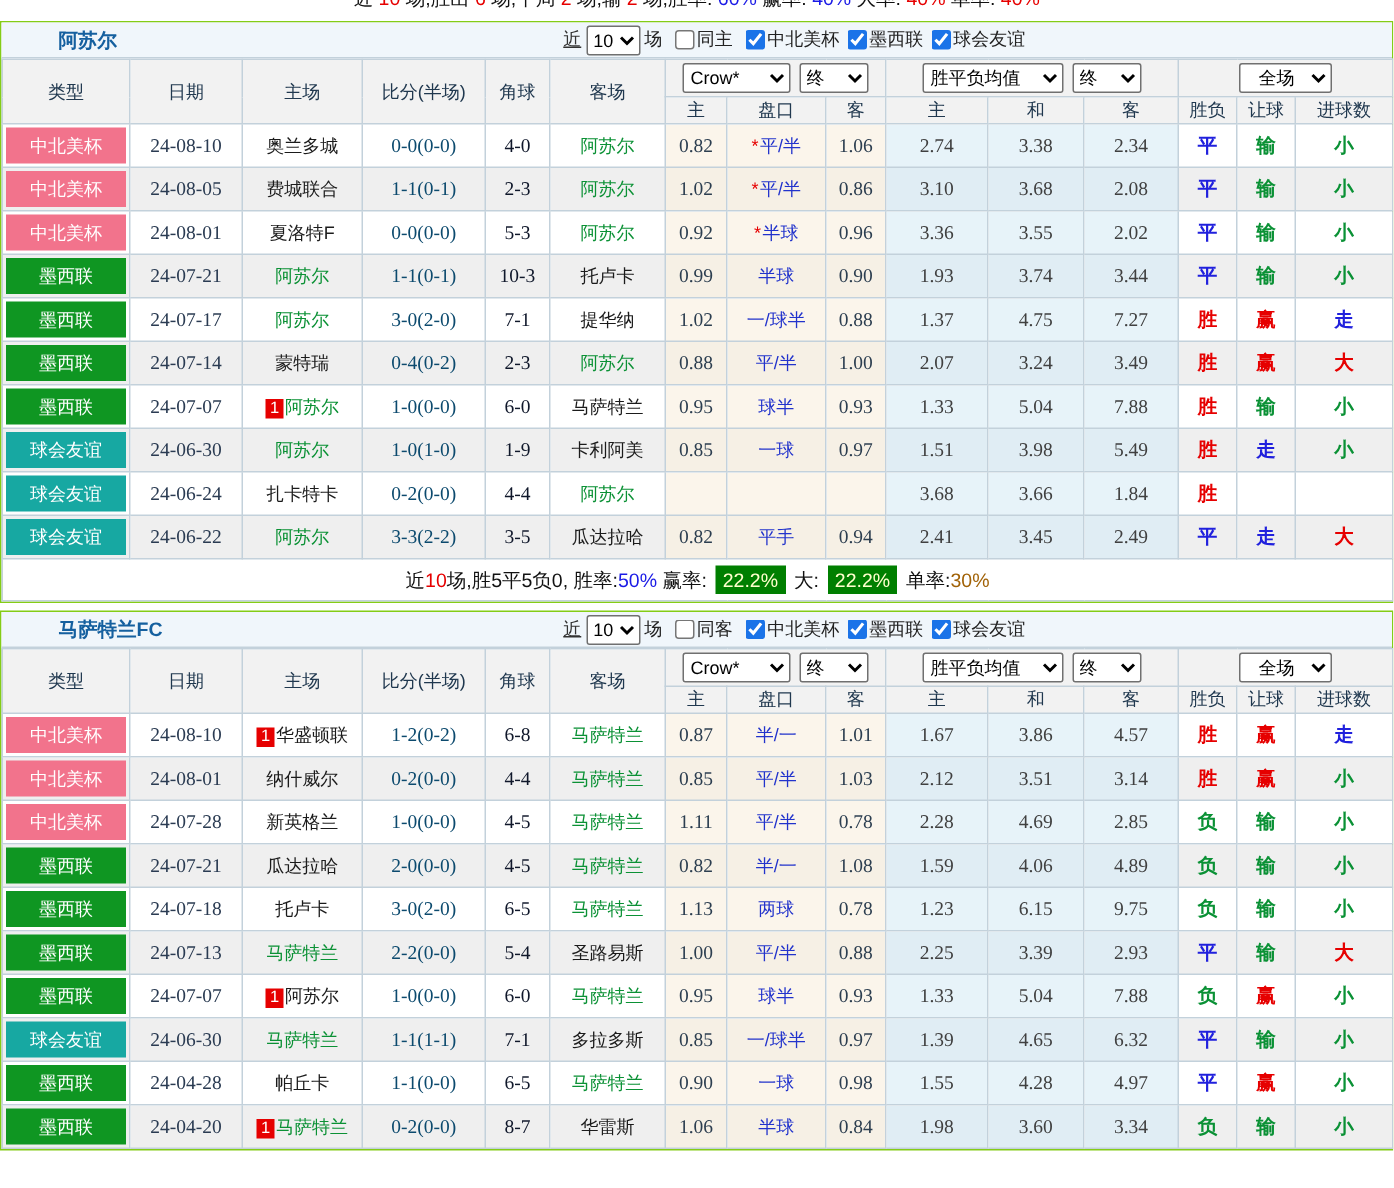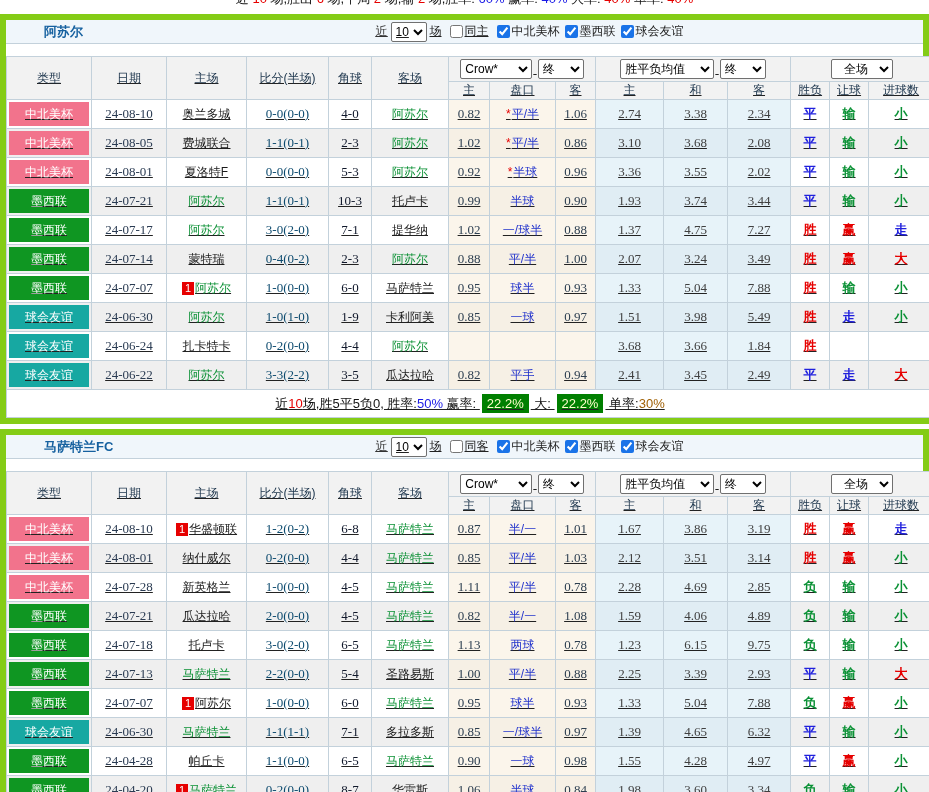--- a/index.html
+++ b/index.html
@@ -20,37 +20,37 @@
     margin-top:3px; height:28px; background: var(--accent, #1E9ED6);
     display:flex; align-items:center; justify-content:center; gap:5px; color:#fff;
   }
   .title-bar .ttl { font-weight:bold; font-size:14px; letter-spacing:1px; }
   .radio { display:inline-block; border-radius:50%; vertical-align:middle; cursor:pointer; }
   .radio.sel { width:11px; height:11px; background:#fff; }
   .radio.unsel { width:12px; height:12px; border:3px solid #fff; background:transparent; }
   .radio-label { font-size:13px; }
 
   
-  .match-section { margin-top:5px; border:6px solid #84cc16;text-decoration:underline; }
+  .match-section { margin-top:5px; border:1px solid #84cc16; }
   .team-bar {
     height:24px; background:#F0F6FB; display:flex; align-items:center; position:relative;
     border-bottom:1px solid #C3D1DB;
   }
   .team-name { position:absolute; left:38px; color:#15609F; font-weight:bold; font-size:13px; }
   .filters { margin:0 auto; padding-left:130px; display:flex; align-items:center; gap:3px; }
   .filters .lnk { color:#333; text-decoration:underline; }
   select {
     font-family:"Liberation Sans","DejaVu Sans",sans-serif; font-size:12px;
     height:20px; border:1px solid #707070; background:#fff; border-radius:2px;
   }
   .chk { display:inline-flex; align-items:center; gap:2px; margin-left:5px; cursor:pointer; }
   .chk input { width:13px; height:13px; accent-color:#1A73E8; margin:0; }
 
   
-  table.grid { width:927px; border-collapse:collapse; table-layout:fixed;margin-top:12px; }
+  table.grid { width:927px; border-collapse:collapse; table-layout:fixed; }
   table.grid th, table.grid td {
     border:1px solid #C3D1DB; text-align:center; overflow:hidden; white-space:nowrap; padding:0;
   }
   thead th { background:#F2F2F2; color:#20384F; font-weight:normal; font-size:12px; }
   .hrow1 th { height:25px; }
   .hrow2 th { height:17px; }
   .ddcell select { margin:0 1px; }
   .sel-bk { width:72px; } .sel-fin { width:46px; } .sel-avg { width:94px; } .sel-scope { width:62px;text-align:center; }
 
   tbody tr { height:28px; }
@@ -450,21 +450,21 @@
             <td class="c-date">24-08-10</td>
             <td class="c-team"><span class="rc">1</span><span class="team-text">华盛顿联</span></td>
             <td class="c-score">1-2(0-2)</td>
             <td class="c-corner">6-8</td>
             <td class="c-team focus"><span class="team-text">马萨特兰</span></td>
             <td class="c-odds">0.87</td>
             <td class="c-hcp"><span class="hcp-text">半/一</span></td>
             <td class="c-odds">1.01</td>
             <td class="c-avg">1.67</td>
             <td class="c-avg">3.86</td>
-            <td class="c-avg">3.19</td>
+            <td class="c-avg">4.57</td>
             <td class="c-res t-r">胜</td>
             <td class="c-res t-r">赢</td>
             <td class="c-res t-b">走</td>
           </tr>
           <tr class="even">
             <td class="c-type">
               <div class="badge" style="background: rgb(242, 115, 140);">中北美杯</div>
             </td>
             <td class="c-date">24-08-01</td>
             <td class="c-team"><span class="team-text">纳什威尔</span></td>

